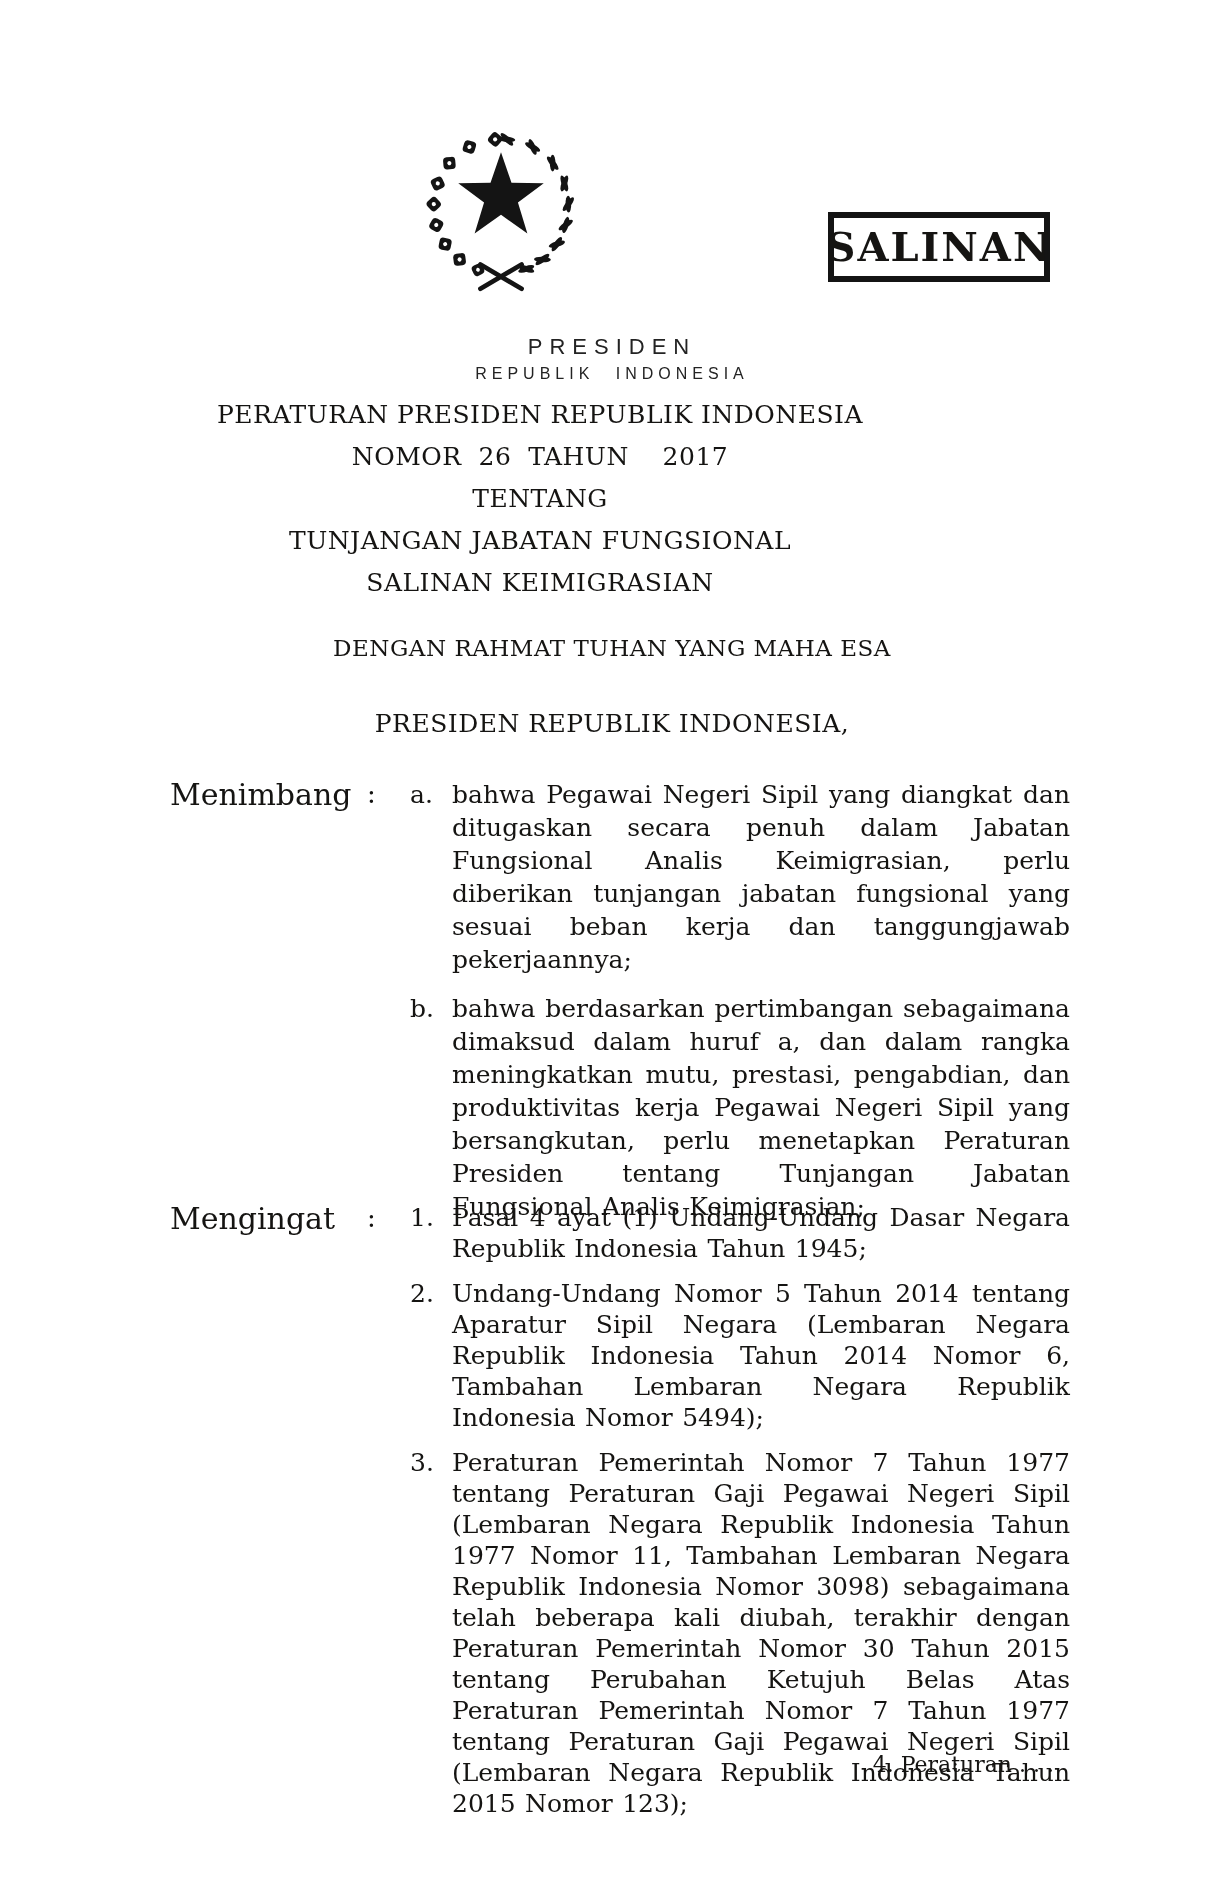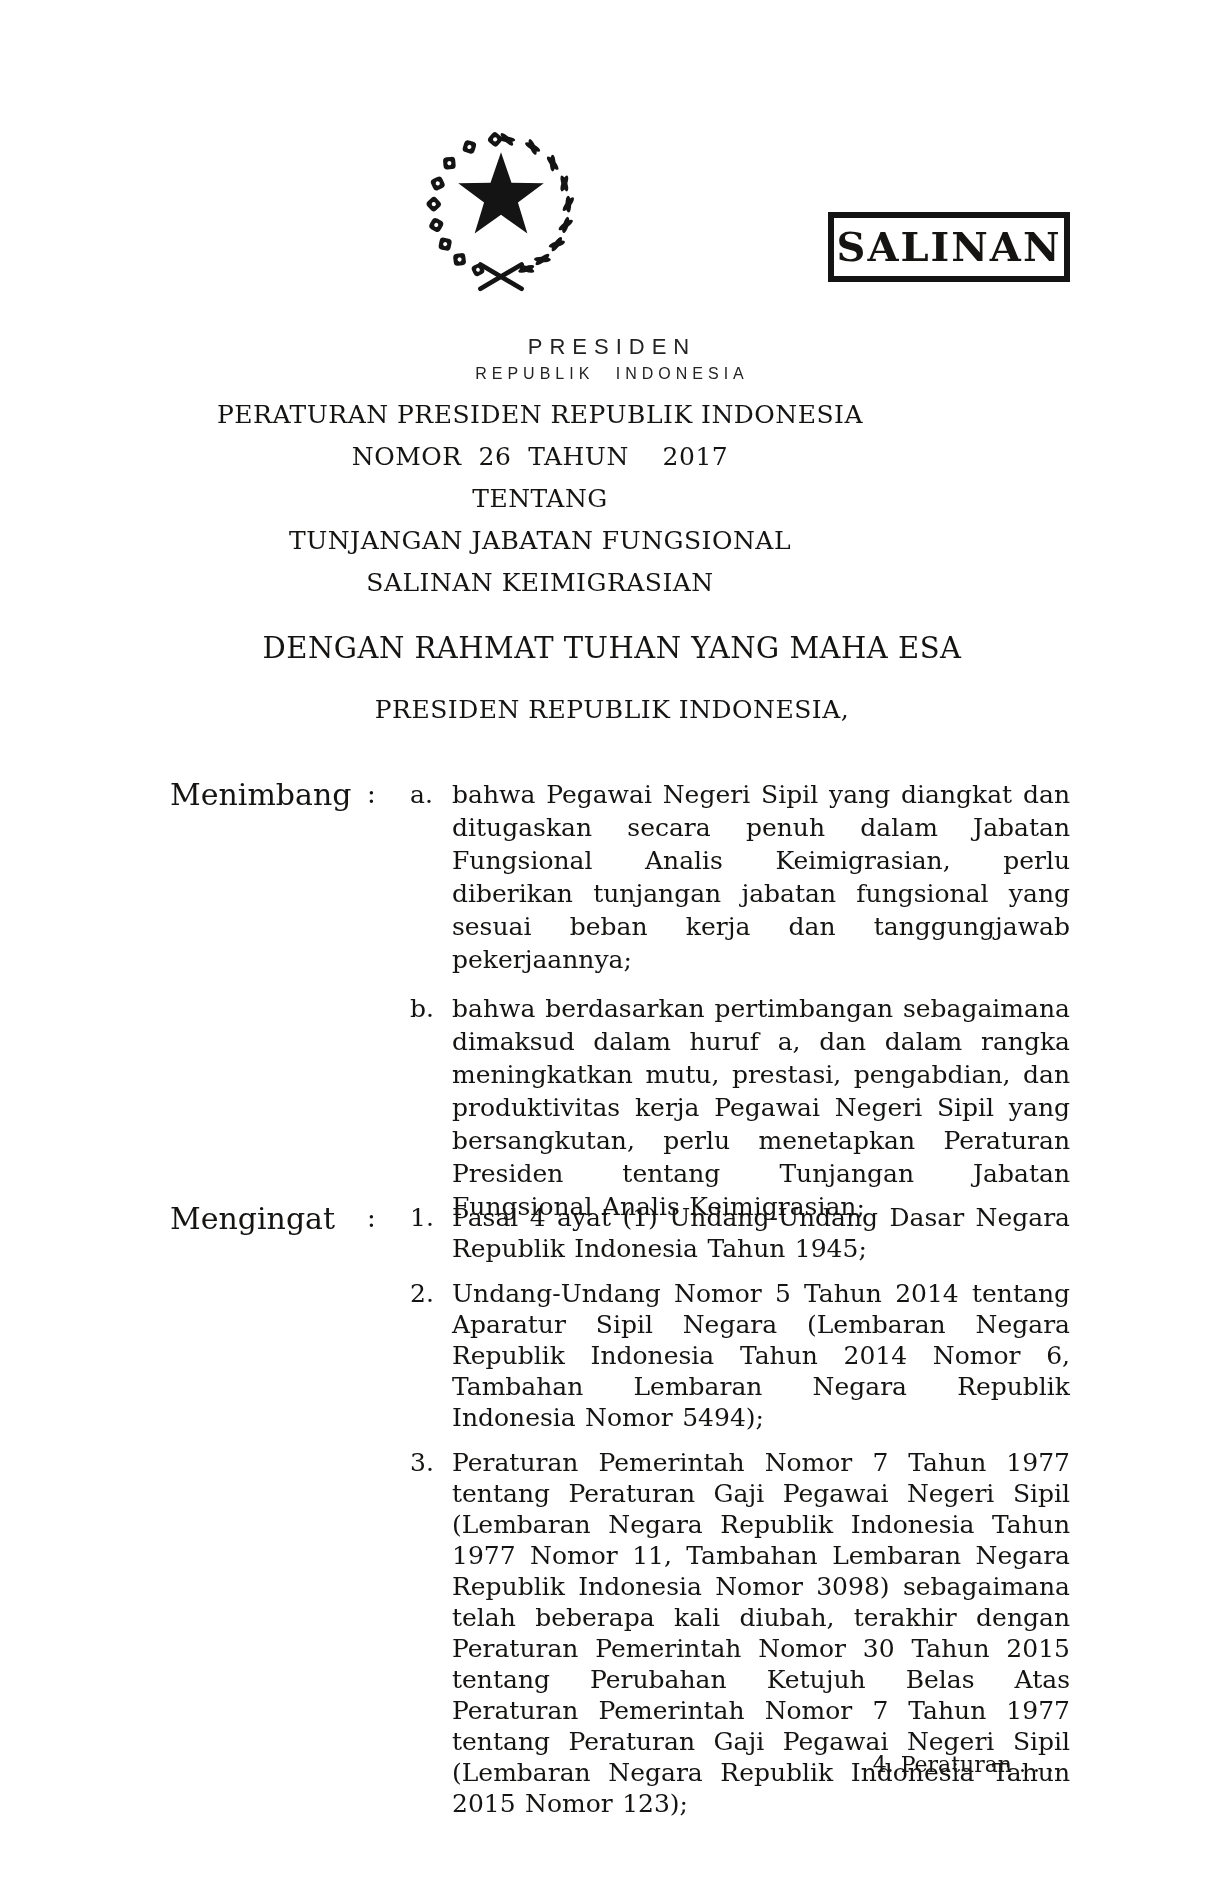--- a/index.html
+++ b/index.html
@@ -10,21 +10,21 @@
     background:#ffffff;
     color:#151412;
     font-family:"DejaVu Serif", serif;
     overflow:hidden;
   }
   
   .emblem{position:absolute;left:418px;top:126px;width:166px;height:174px;}
   .emblem svg{width:100%;height:100%;}
   
   .salinan{
-    position:absolute;left:828px;top:212px;width:242px;height:70px;
+    position:absolute;left:828px;top:212px;width:222px;height:70px;
     border:6px solid #141414;
     box-sizing:border-box;
     display:flex;align-items:center;justify-content:center;
     background:#fff;
   }
   .salinan span{
     font-family:"DejaVu Serif", serif;
     font-weight:bold;font-size:40px;letter-spacing:2px;line-height:1;
   }
   
@@ -36,21 +36,21 @@
   .letterhead .lh1{font-size:22px;letter-spacing:7px;line-height:26px;}
   .letterhead .lh2{font-size:16px;letter-spacing:5px;word-spacing:12px;line-height:28px;}
   
   .titleblock{
     position:absolute;left:0;top:394px;width:1080px;text-align:center;
   }
   .titleblock div{font-size:25px;line-height:42px;letter-spacing:0.5px;}
   .titleblock .nomor{white-space:pre;}
   
   .invocation{position:absolute;left:0;top:634px;width:1224px;text-align:center;}
-  .invocation .inv1{font-size:29px;line-height:28px;margin-bottom:34px;letter-spacing:0.5px;}
+  .invocation .inv1{font-size:23px;line-height:28px;margin-bottom:48px;letter-spacing:0.5px;}
   .invocation .inv2{font-size:25px;line-height:28px;letter-spacing:0.5px;}
   
   .clause{
     position:absolute;left:170px;width:900px;
     display:grid;grid-template-columns:197px 43px 660px;
     align-items:start;
   }
   .clause .label{font-size:30px;line-height:33px;}
   .clause .colon{font-size:26px;line-height:33px;}
   .clause .items{}

